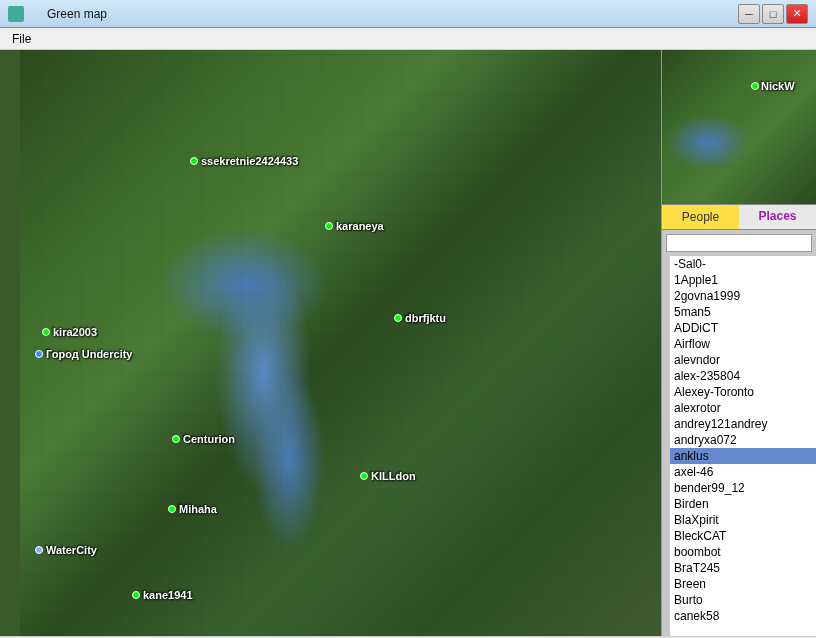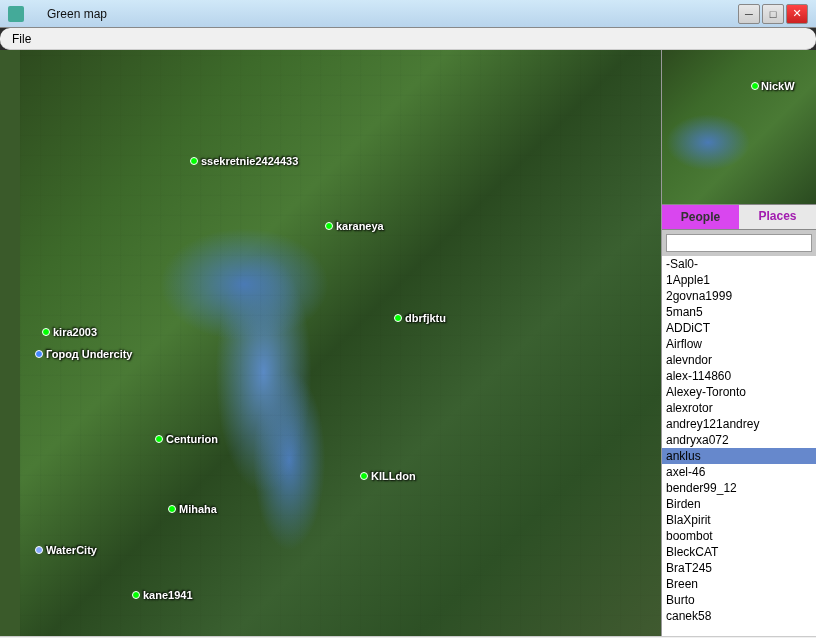--- a/index.html
+++ b/index.html
@@ -20,21 +20,21 @@
       width: 22px; height: 20px; border: 1px solid #888; border-radius: 2px;
       display: flex; align-items: center; justify-content: center;
       font-size: 11px; cursor: pointer; background: linear-gradient(to bottom, #e8e8e8, #d0d0d0);
       color: #333;
     }
     .title-btn.close { background: linear-gradient(to bottom, #f44, #c22); color: white; }
 
     
     .menu-bar {
       background: #f0f0f0; height: 22px; display: flex; align-items: center;
-      padding: 0 4px; border-bottom: 1px solid #ccc; border-radius: 10px;
+      padding: 0 4px; border-bottom: 1px solid #ccc;
     }
     .menu-item { padding: 2px 8px; cursor: pointer; font-size: 12px; }
 
     
     .main-content { display: flex; width: 816px; height: 586px; position: relative; }
 
     
     .map-area {
       flex: 1; position: relative; overflow: hidden;
       background: #3a5a2a;
@@ -105,33 +105,34 @@
     }
     .tab-btn {
       flex: 1; padding: 4px 0; text-align: center; cursor: pointer;
       font-size: 12px; border: none;
       background: #d0d0d0; color: #333;
     }
     .tab-btn.active {
       background: #e8e8e8; font-weight: bold; color: #a21caf;
       border-bottom: 2px solid #e8e8e8;
     }
-    .tab-btn:first-child { background: #d946ef; font-weight: bold; }
+    .tab-btn:first-child { background: #fde047; }
 
     
     .search-box {
       margin: 4px; padding: 2px 4px;
       border: 1px solid #999; background: white;
       font-size: 11px; width: calc(100% - 8px);
     }
 
     
     .list-area {
       flex: 1; overflow: hidden; position: relative;
       display: flex;
+      margin-left: 8px;
     }
     .list-items {
       flex: 1; overflow-y: scroll; background: #ffffff;
     }
     .list-item {
       padding: 1px 4px; font-size: 12px; cursor: pointer;
       white-space: nowrap; overflow: hidden;
       color: #000;
     }
     .list-item.selected { background: #6688cc; color: #000000; }
@@ -187,21 +188,21 @@
             <span>dbrfjktu</span>
           </div>
           <div class="map-marker" style="left: 22px; top: 276px;">
             <div class="marker-dot"></div>
             <span>kira2003</span>
           </div>
           <div class="map-marker" style="left: 15px; top: 298px;">
             <div class="marker-dot blue"></div>
             <span>Город Undercity</span>
           </div>
-          <div class="map-marker" style="left: 135px; top: 383px;">
+          <div class="map-marker" style="left: 152px; top: 383px;">
             <div class="marker-dot"></div>
             <span>Centurion</span>
           </div>
           <div class="map-marker" style="left: 340px; top: 420px;">
             <div class="marker-dot"></div>
             <span>KILLdon</span>
           </div>
           <div class="map-marker" style="left: 148px; top: 453px;">
             <div class="marker-dot"></div>
             <span>Mihaha</span>
@@ -236,32 +237,32 @@
 
     <div class="list-area">
       <div class="list-items" id="players-list">
       <div class="list-item">-Sal0-</div>
           <div class="list-item">1Apple1</div>
           <div class="list-item">2govna1999</div>
           <div class="list-item">5man5</div>
           <div class="list-item">ADDiCT</div>
           <div class="list-item">Airflow</div>
           <div class="list-item">alevndor</div>
-          <div class="list-item">alex-114860</div>
+          <div class="list-item">alex-235804</div>
           <div class="list-item">Alexey-Toronto</div>
           <div class="list-item">alexrotor</div>
           <div class="list-item">andrey121andrey</div>
           <div class="list-item">andryxa072</div>
           <div class="list-item selected">anklus</div>
           <div class="list-item">axel-46</div>
           <div class="list-item">bender99_12</div>
           <div class="list-item">Birden</div>
           <div class="list-item">BlaXpirit</div>
+          <div class="list-item">BleckCAT</div>
           <div class="list-item">boombot</div>
-          <div class="list-item">BleckCAT</div>
           <div class="list-item">BraT245</div>
           <div class="list-item">Breen</div>
           <div class="list-item">Burto</div>
           <div class="list-item">canek58</div>
         </div>
     </div>
 
   </div>
 </div>
 

